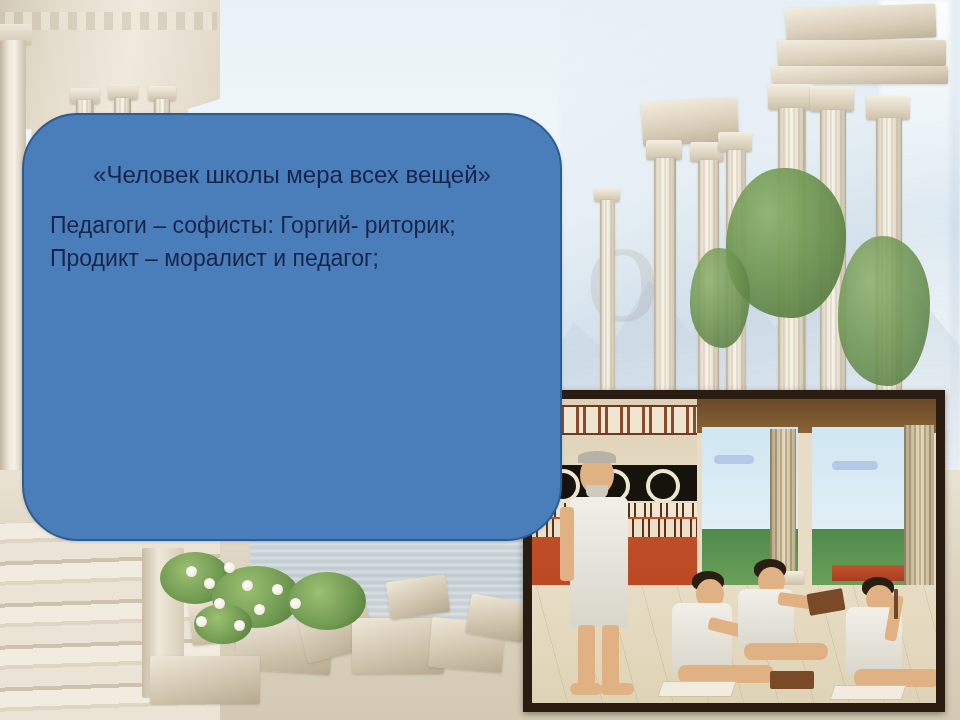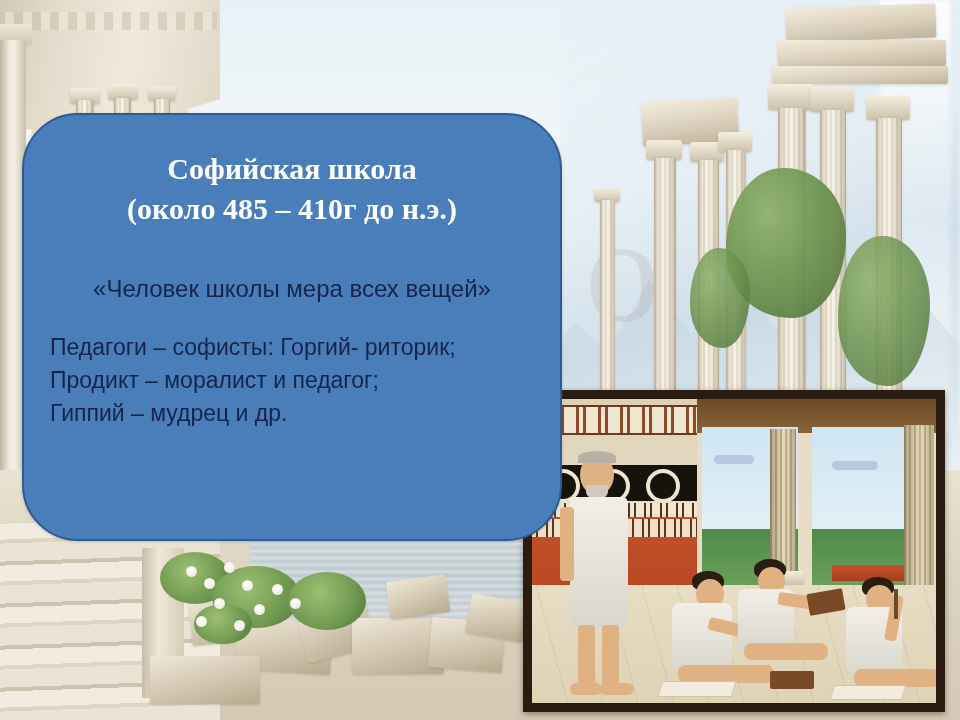--- a/index.html
+++ b/index.html
@@ -155,21 +155,21 @@
   .bb-heading{
     margin:34px 0 0 0;text-align:center;
     font-family:"Liberation Serif", serif;font-weight:bold;
     font-size:30px;line-height:40px;color:#ffffff;
   }
   .bb-quote{
     margin:46px 0 0 0;text-align:center;
     font-size:24px;color:#17244a;font-weight:400;
   }
   .bb-list{
-    margin:28px 0 0 26px;
+    margin:20px 0 0 26px;
   }
   .bb-line{
     font-size:23px;line-height:33px;color:#17244a;white-space:nowrap;
   }
 
   
   .photo{
     position:absolute;left:523px;top:390px;width:422px;height:322px;
     border:9px solid #2b1c12;
     box-sizing:border-box;
@@ -335,31 +335,26 @@
     <div class="flower" style="left:214px;top:598px;"></div>
     <div class="flower" style="left:254px;top:604px;"></div>
     <div class="flower" style="left:272px;top:584px;"></div>
     <div class="flower" style="left:196px;top:616px;"></div>
     <div class="flower" style="left:234px;top:620px;"></div>
     <div class="flower" style="left:290px;top:598px;"></div>
   </div>
 
 
   <div class="blue-box">
-    <div class="bb-heading">
-      <div>Софийская школа</div>
-      <div>(около 485 – 410г до н.э.)</div>
-    </div>
 
     <div class="bb-quote">«Человек школы мера всех вещей»</div>
 
     <div class="bb-list">
       <div class="bb-line">Педагоги – софисты: Горгий- риторик;</div>
       <div class="bb-line">Продикт – моралист и педагог;</div>
-      <div class="bb-line">Гиппий – мудрец и др.</div>
     </div>
   </div>
 
   <div class="photo">
     <div class="p-inner">
 
       <div class="p-wall"></div>
       <div class="p-meander-top"></div>
       <div class="p-black-band"></div>
       <div class="p-spiral" style="left:14px;"></div>

